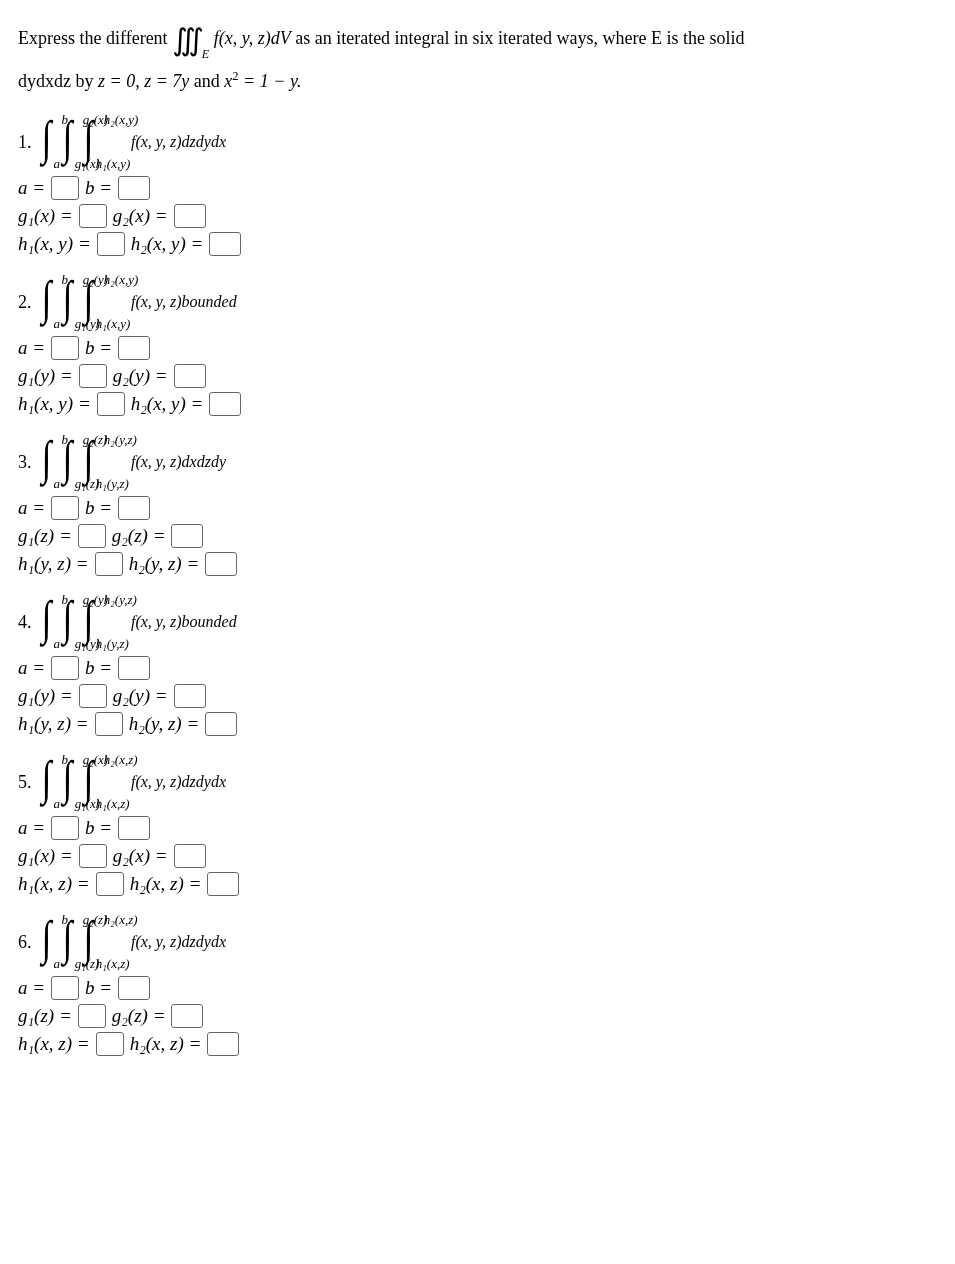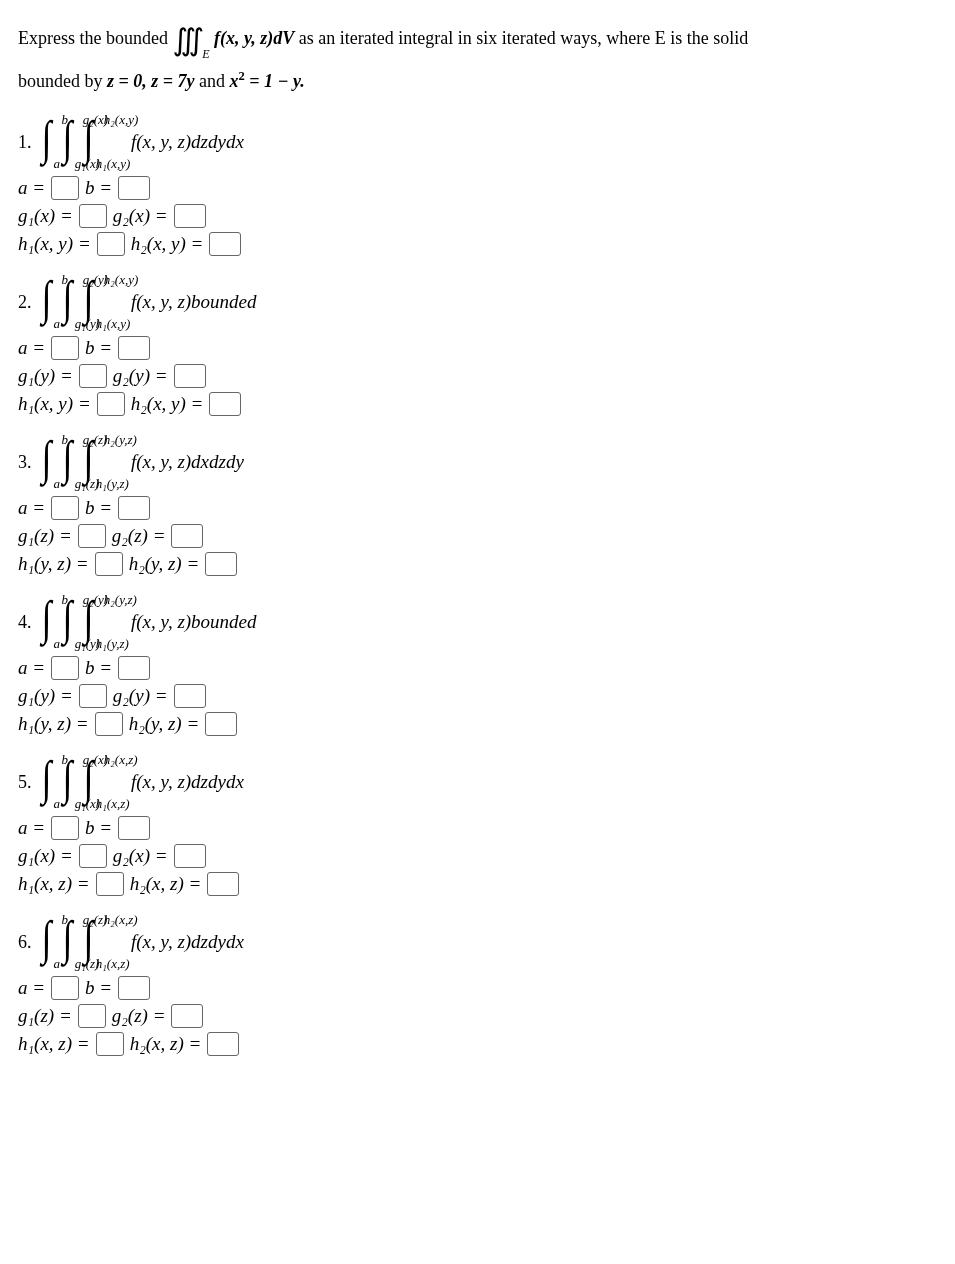--- a/index.html
+++ b/index.html
@@ -12,21 +12,20 @@
     width: 955px;
     box-sizing: border-box;
   }
   .prompt-line {
     line-height: 1.6;
     margin-bottom: 2px;
   }
   .math {
     font-family: 'Times New Roman', serif;
     font-style: italic;
-    font-weight: bold;
   }
   .rm { font-style: normal; }
   .triple-int {
     font-size: 30px;
     font-style: normal;
     vertical-align: middle;
     letter-spacing: -6px;
     padding-right:6px;
   }
   .sub-e {
@@ -72,21 +71,21 @@
   .defint .lower {
     position: absolute;
     bottom: -2px;
     left: 14px;
     font-size: 13px;
     font-style: italic;
     white-space: nowrap;
   }
   .integrand {
     font-style: italic;
-    font-size: 19px;
+    font-size: 16px;
     margin-left: 28px;
   }
   .ans-row {
     display: flex;
     align-items: center;
     gap: 6px;
     margin: 4px 0;
     font-style: italic;
     font-size: 19px;
   }
@@ -99,27 +98,27 @@
     background: #fff;
     vertical-align: middle;
   }
   .field.w { min-width: 30px; }
   sup { font-size: 0.7em; }
 </style>
 </head>
 <body>
 
 <div class="prompt-line">
-  <span>Express the bounded </span>
+  <span>Express the different </span>
   <span class="triple-int">∭</span><span class="sub-e">E</span>
   <span class="math"> f(x, y, z)dV</span>
   <span> as an iterated integral in six iterated ways, where E is the solid</span>
 </div>
 <div class="prompt-line">
-  <span>bounded by </span>
+  <span>dydxdz by </span>
   <span class="math">z = 0, z = 7y</span>
   <span> and </span>
   <span class="math"><span class="math">x</span><sup class="rm">2</sup> = 1 − <span class="math">y</span>.</span>
 </div>
 
 <div id="items">
     <div class="block">
       <div class="int-row">
         <span class="num">1.</span>
         <span class="defint"><span class="sym">∫</span><span class="upper">b</span><span class="lower">a</span></span>

